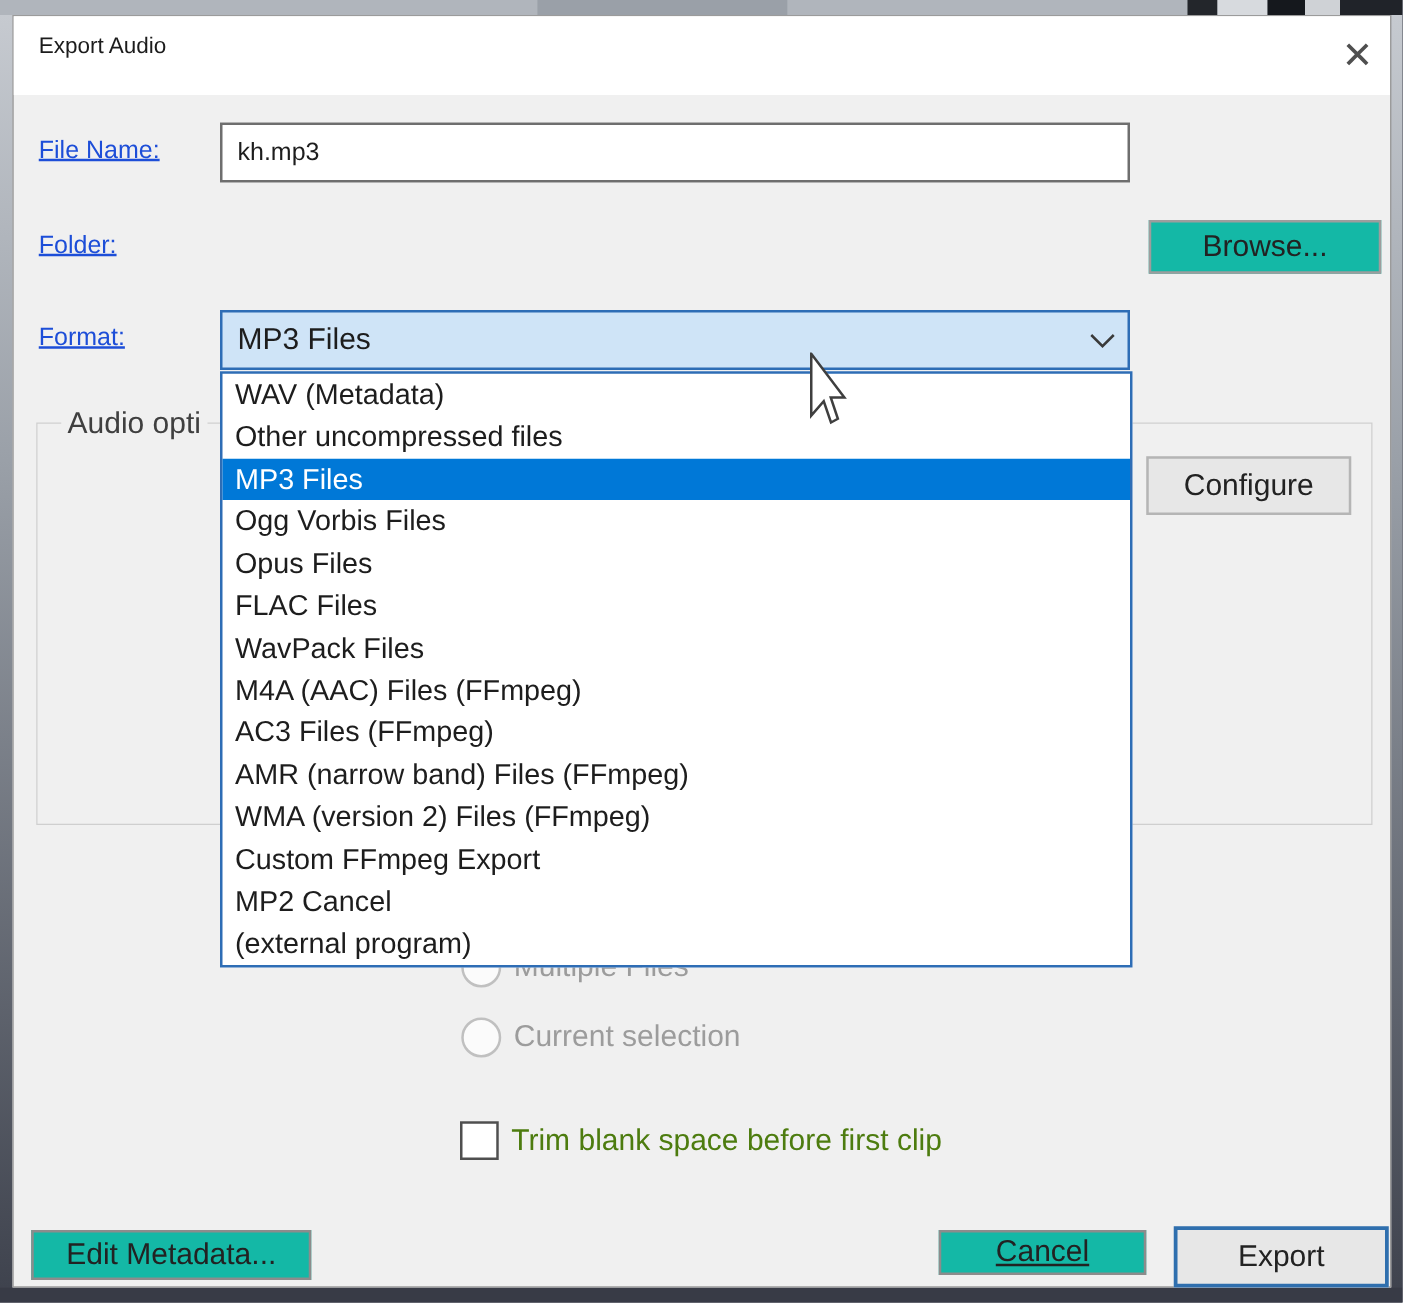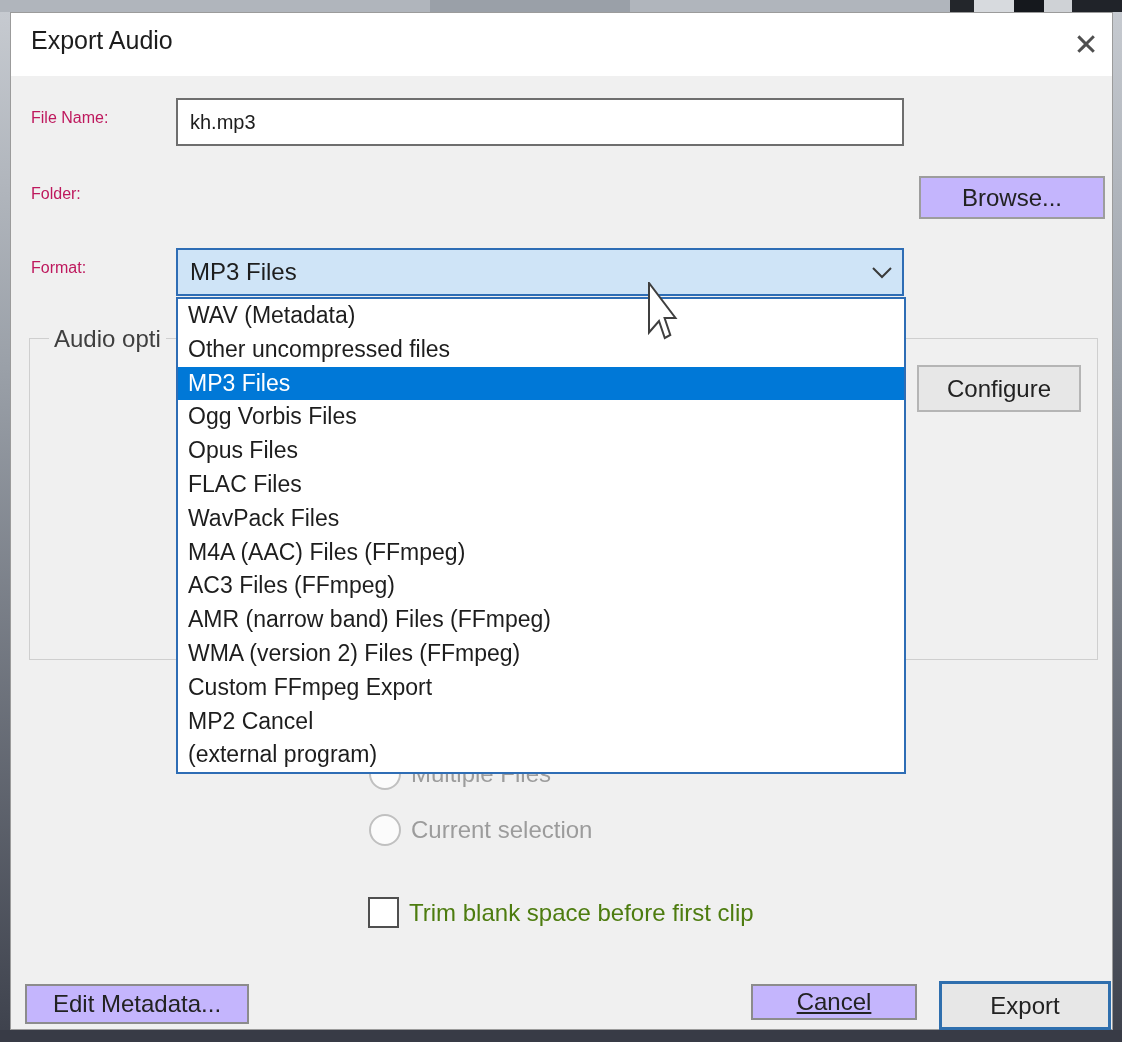--- a/index.html
+++ b/index.html
@@ -16,31 +16,31 @@
     background:#383b46; }
   .side-strip { position:absolute; top:12px; width:10px; height:1018px;
     background:linear-gradient(#c6cad0 0%, #9aa0a8 35%, #3f434e 100%); }
   .side-strip.right { left:1113px; width:9px; }
   .side-strip.left { left:0; }
 
   
   .dialog { position:absolute; left:10px; top:12px; width:1103px; height:1018px;
     background:#f0f0f0; border:1px solid #9b9b9b; }
   .titlebar { position:absolute; left:0; top:0; width:100%; height:63px; background:#ffffff; }
-  .title { position:absolute; left:20px; top:13px; font-size:25px; color:#1c1c1c; }
+  .title { position:absolute; left:20px; top:13px; font-size:18px; color:#1c1c1c; }
   .close-btn { position:absolute; left:1052px; top:8px; width:46px; height:46px;
     display:flex; align-items:center; justify-content:center;
     font-size:30px; color:#4f4f4f; cursor:default; }
 
-  .field-label { position:absolute; font-size:16px; color:#be185d; }
+  .field-label { position:absolute; font-size:20px; color:#1d4ed8;text-decoration:underline; }
   .text-input { position:absolute; height:48px; width:728px; left:165px;
     background:#ffffff; border:2px solid #6e6e6e; font-size:20px; color:#1d1d1d;
     padding:0 12px; font-family:"Liberation Sans", sans-serif; }
 
-  .btn { position:absolute; background:#c4b5fd; border:2px solid #a0a0a0;
+  .btn { position:absolute; background:#14b8a6; border:2px solid #a0a0a0;
     font-size:24px; color:#222; display:flex; align-items:center; justify-content:center;
     font-family:"Liberation Sans", sans-serif; }
   .btn.default-focus { border:3px solid #2f6fae; background:#e7e7e7; }
 
   
   .combo { position:absolute; left:165px; top:235px; width:728px; height:48px;
     background:#cfe4f7; border:2px solid #2e6db5; display:flex; align-items:center; }
   .combo-value { font-size:24px; color:#1d1d1d; padding-left:12px; flex:1; }
   .combo-chevron { width:40px; display:flex; justify-content:center; }
 

